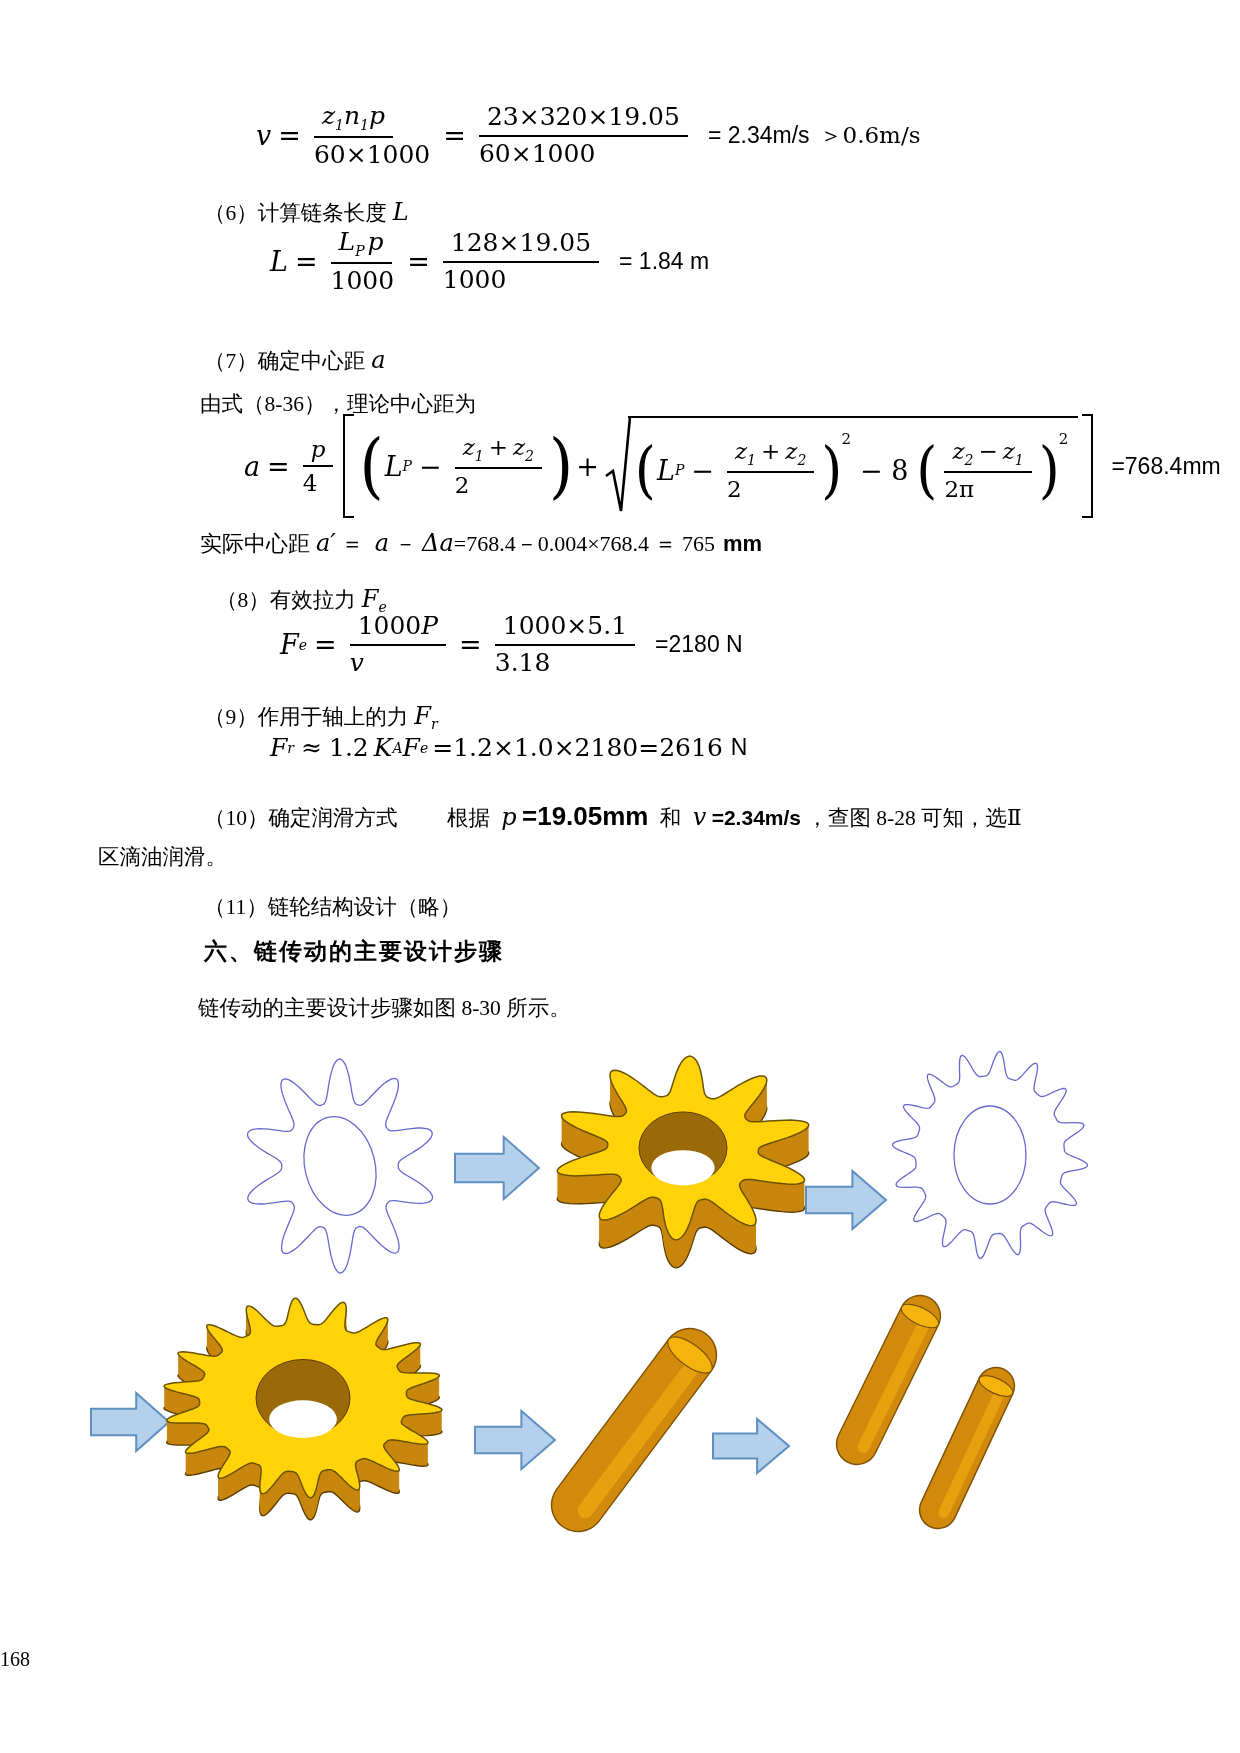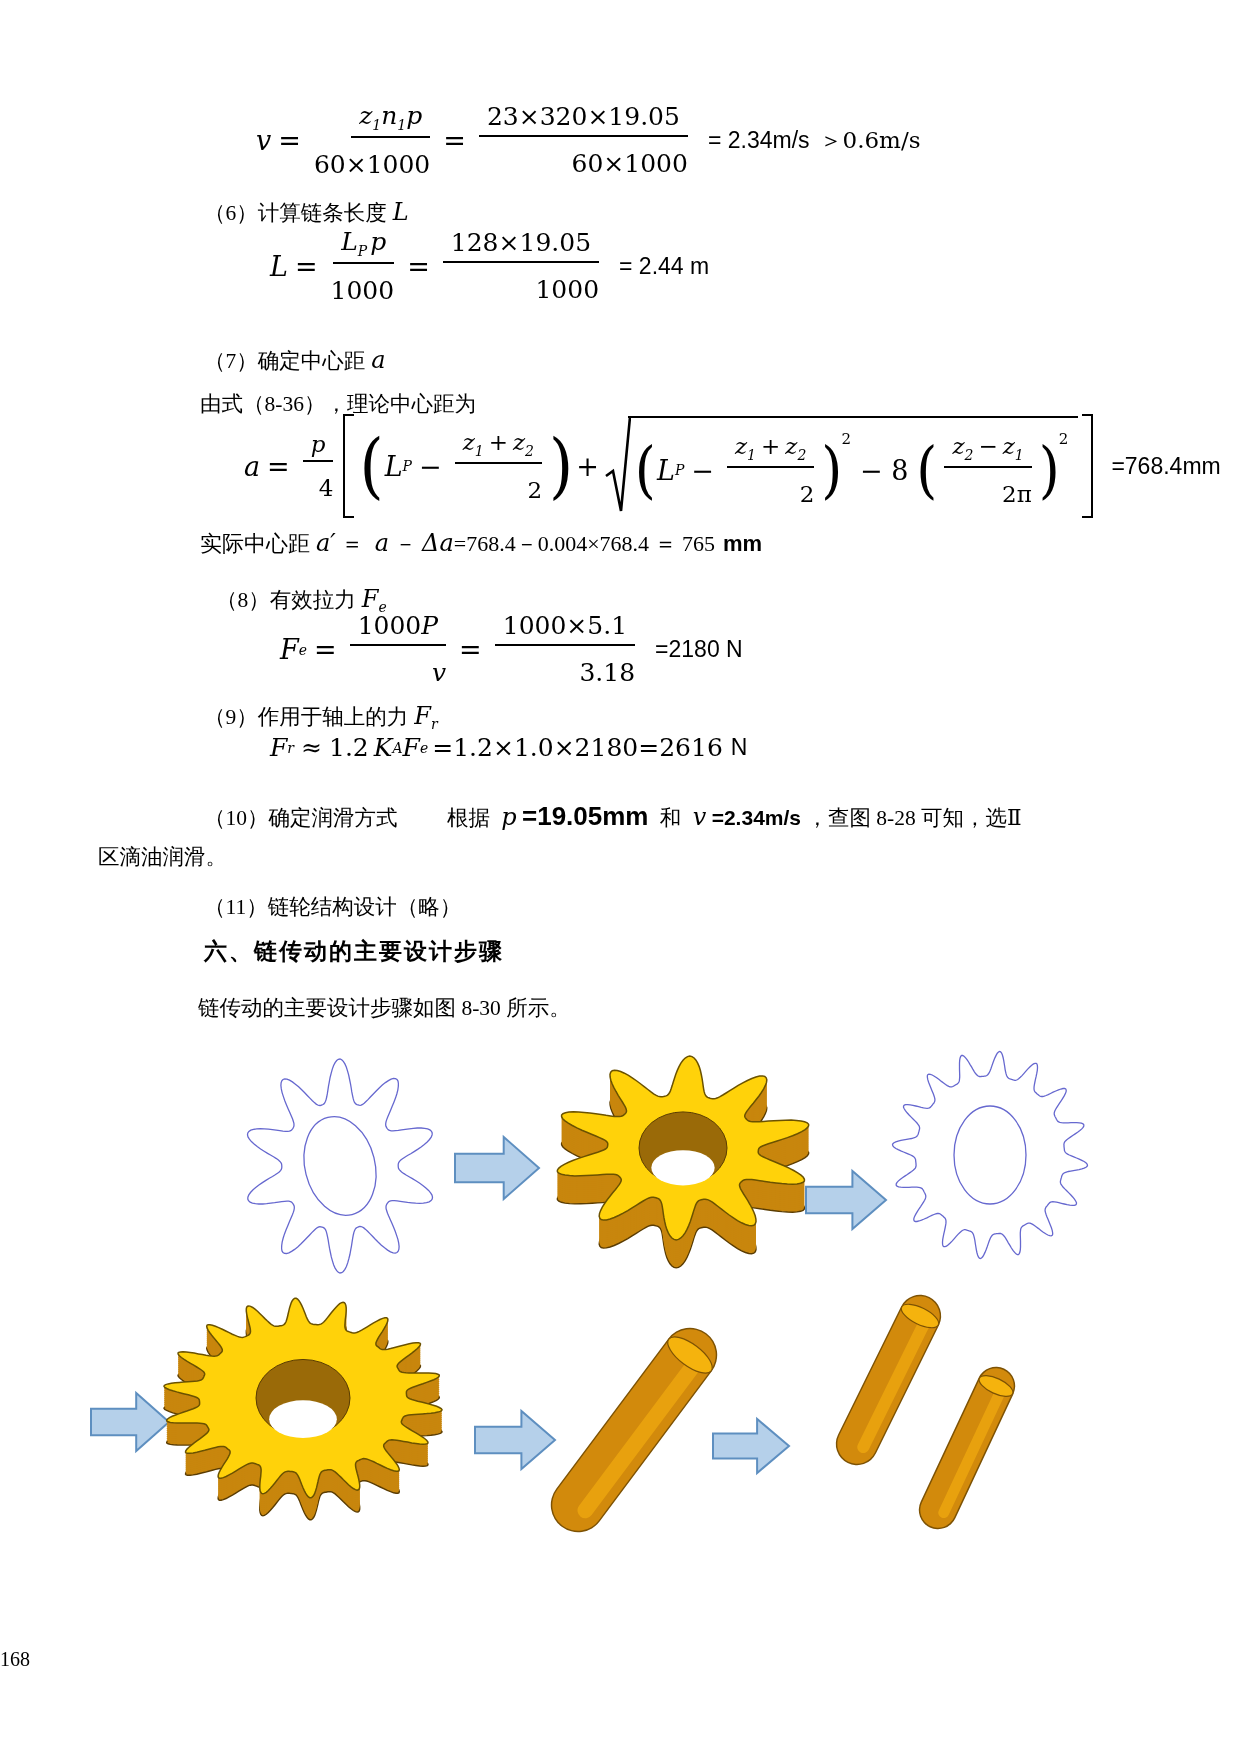--- a/index.html
+++ b/index.html
@@ -10,23 +10,23 @@
   .mi{font-family:"DejaVu Serif","Liberation Serif",serif;font-style:italic;}
   .big{font-size:24px;margin-left:6px;}
   .msub{font-style:italic;font-size:14px;font-family:"DejaVu Serif",serif;}
   .sans{font-family:"Liberation Sans","DejaVu Sans",sans-serif;}
   .semib{font-weight:600;}
   
   .eq{position:absolute;display:flex;align-items:center;white-space:nowrap;
       font-family:"DejaVu Serif","Liberation Serif",serif;font-size:27px;}
   .eq .mo{margin:0 7px;}
   .eq .mo2{margin:0 5px;}
-  .frac{display:inline-flex;flex-direction:column;align-items:flex-end;margin:0 6px;font-size:25px;}
+  .frac{display:inline-flex;flex-direction:column;align-items:flex-start;margin:0 6px;font-size:25px;}
   .frac .num{padding:0 8px 3px;border-bottom:2px solid #000;line-height:1.15;}
-  .frac .den{padding-top:13px;line-height:1.15;}
+  .frac .den{padding-top:3px;line-height:1.15;}
   .res{font-family:"Liberation Sans","DejaVu Sans",sans-serif;font-size:23px;margin-left:14px;}
   .cmp{font-size:23px;margin-left:10px;text-align:right;}
   .sup{font-size:15px;align-self:flex-start;margin:8px 2px 0 -2px;}
   .pr{display:inline-block;font-size:62px;line-height:70px;height:70px;font-weight:300;transform:scaleY(1.15);margin:0 1px;}
   .pr.small{font-size:54px;line-height:62px;height:62px;}
   .sqbr{align-self:stretch;width:9px;margin:2px 4px;}
   .sqbr-l{border-left:2.6px solid #000;border-top:2.6px solid #000;border-bottom:2.6px solid #000;}
   .sqbr-r{border-right:2.6px solid #000;border-top:2.6px solid #000;border-bottom:2.6px solid #000;}
   .rad{display:inline-flex;align-items:stretch;margin-left:4px;}
   .radsvg{width:26px;height:104px;flex:none;margin-right:-3px;}
@@ -66,21 +66,21 @@
     <span class="mo">=</span>
     <span class="frac">
       <span class="num"><i class="mi">L</i><sub class="msub">P</sub><i class="mi" style="margin-left:3px">p</i></span>
       <span class="den">1000</span>
     </span>
     <span class="mo">=</span>
     <span class="frac">
       <span class="num">128×19.05</span>
       <span class="den">1000</span>
     </span>
-    <span class="res">= 2.44 m</span>
+    <span class="res">= 1.84 m</span>
   </div>
 
   <div class="line cn" style="top:344px;left:204px">
     <span>（7）确定中心距</span><i class="mi big">a</i>
   </div>
   <div class="line cn" style="top:390px;left:200px">由式（8-36），理论中心距为</div>
 
   <div class="eq eq-a" style="top:412px;left:244px;height:108px">
     <i class="mi">a</i>
     <span class="mo">=</span>

